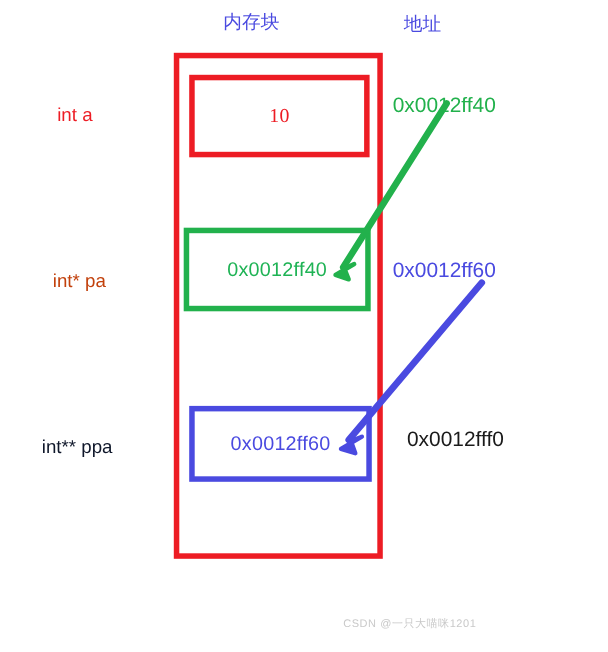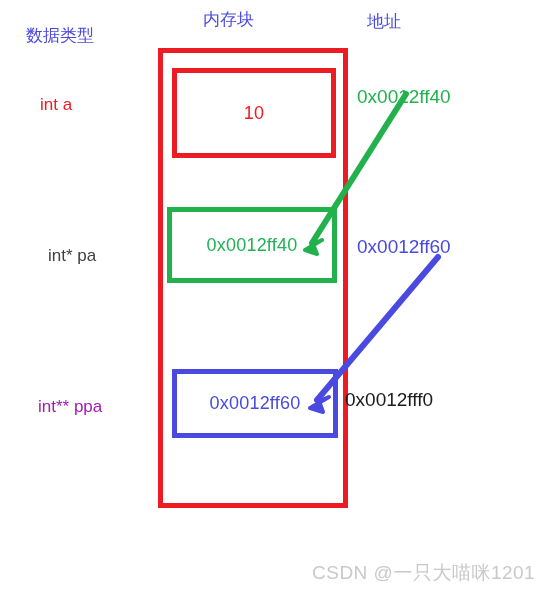--- a/index.html
+++ b/index.html
@@ -54,22 +54,23 @@
   .cell-value {
     font-size: 18px;
     white-space: nowrap;
     letter-spacing: 0.2px;
   }
 
   #cell-a {
     left: 172px;
     top: 68px;
     width: 164px;
-    height: 90px;
+    height: 75px;
     border: 5px solid #ed1c24;
+    font-family: Liberation Serif, serif;
   }
   #cell-a .cell-value { color: #ed1c24; }
 
   #cell-pa {
     left: 167px;
     top: 207px;
     width: 170px;
     height: 76px;
     border: 5px solid #22b14c;
   }
@@ -83,61 +84,60 @@
     border: 5px solid #4a4ae0;
   }
   #cell-ppa .cell-value { color: #4a4ae0; }
 
   
   .type-label {
     position: absolute;
     font-size: 17px;
     white-space: nowrap;
   }
-  #type-a   { left: 40px;  top: 95px;  color: #ed1c24; }
-  #type-pa  { left: 48px;  top: 246px; color: #404040; }
-  #type-ppa { left: 38px;  top: 397px; color: #a21caf; }
+  #type-a   { left: 52px;  top: 95px;  color: #ed1c24; }
+  #type-pa  { left: 48px;  top: 246px; color: #c2410c; }
+  #type-ppa { left: 38px;  top: 397px; color: #0f172a; }
 
   
   .addr-label {
     position: absolute;
     font-size: 19px;
     white-space: nowrap;
   }
   #addr-a   { left: 357px; top: 86px;  color: #22b14c; }
   #addr-pa  { left: 357px; top: 236px; color: #4a4ae0; }
-  #addr-ppa { left: 345px; top: 389px; color: #1a1a1a; }
+  #addr-ppa { left: 370px; top: 389px; color: #1a1a1a; }
 
   
   #arrows {
     position: absolute;
     left: 0;
     top: 0;
     width: 553px;
     height: 593px;
     pointer-events: none;
   }
 
   
   #watermark {
     position: absolute;
     left: 312px;
     top: 560px;
-    font-size: 19px;
+    font-size: 10px;
     color: #c9c9c9;
     white-space: nowrap;
     letter-spacing: 0.5px;
   }
 </style>
 </head>
 <body>
 
 <div id="canvas">
 
-  <div class="col-header" id="header-datatype">数据类型</div>
   <div class="col-header" id="header-memblock">内存块</div>
   <div class="col-header" id="header-address">地址</div>
 
   <div id="outer-block"></div>
 
   <div class="cell" id="cell-a">
     <span class="cell-value">10</span>
   </div>
 
   <div class="cell" id="cell-pa">

